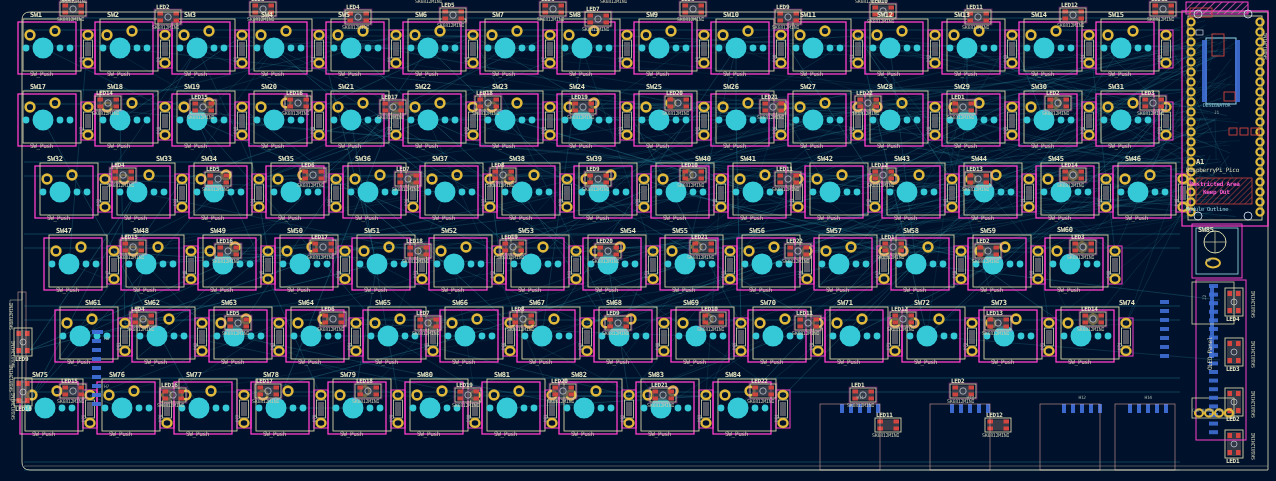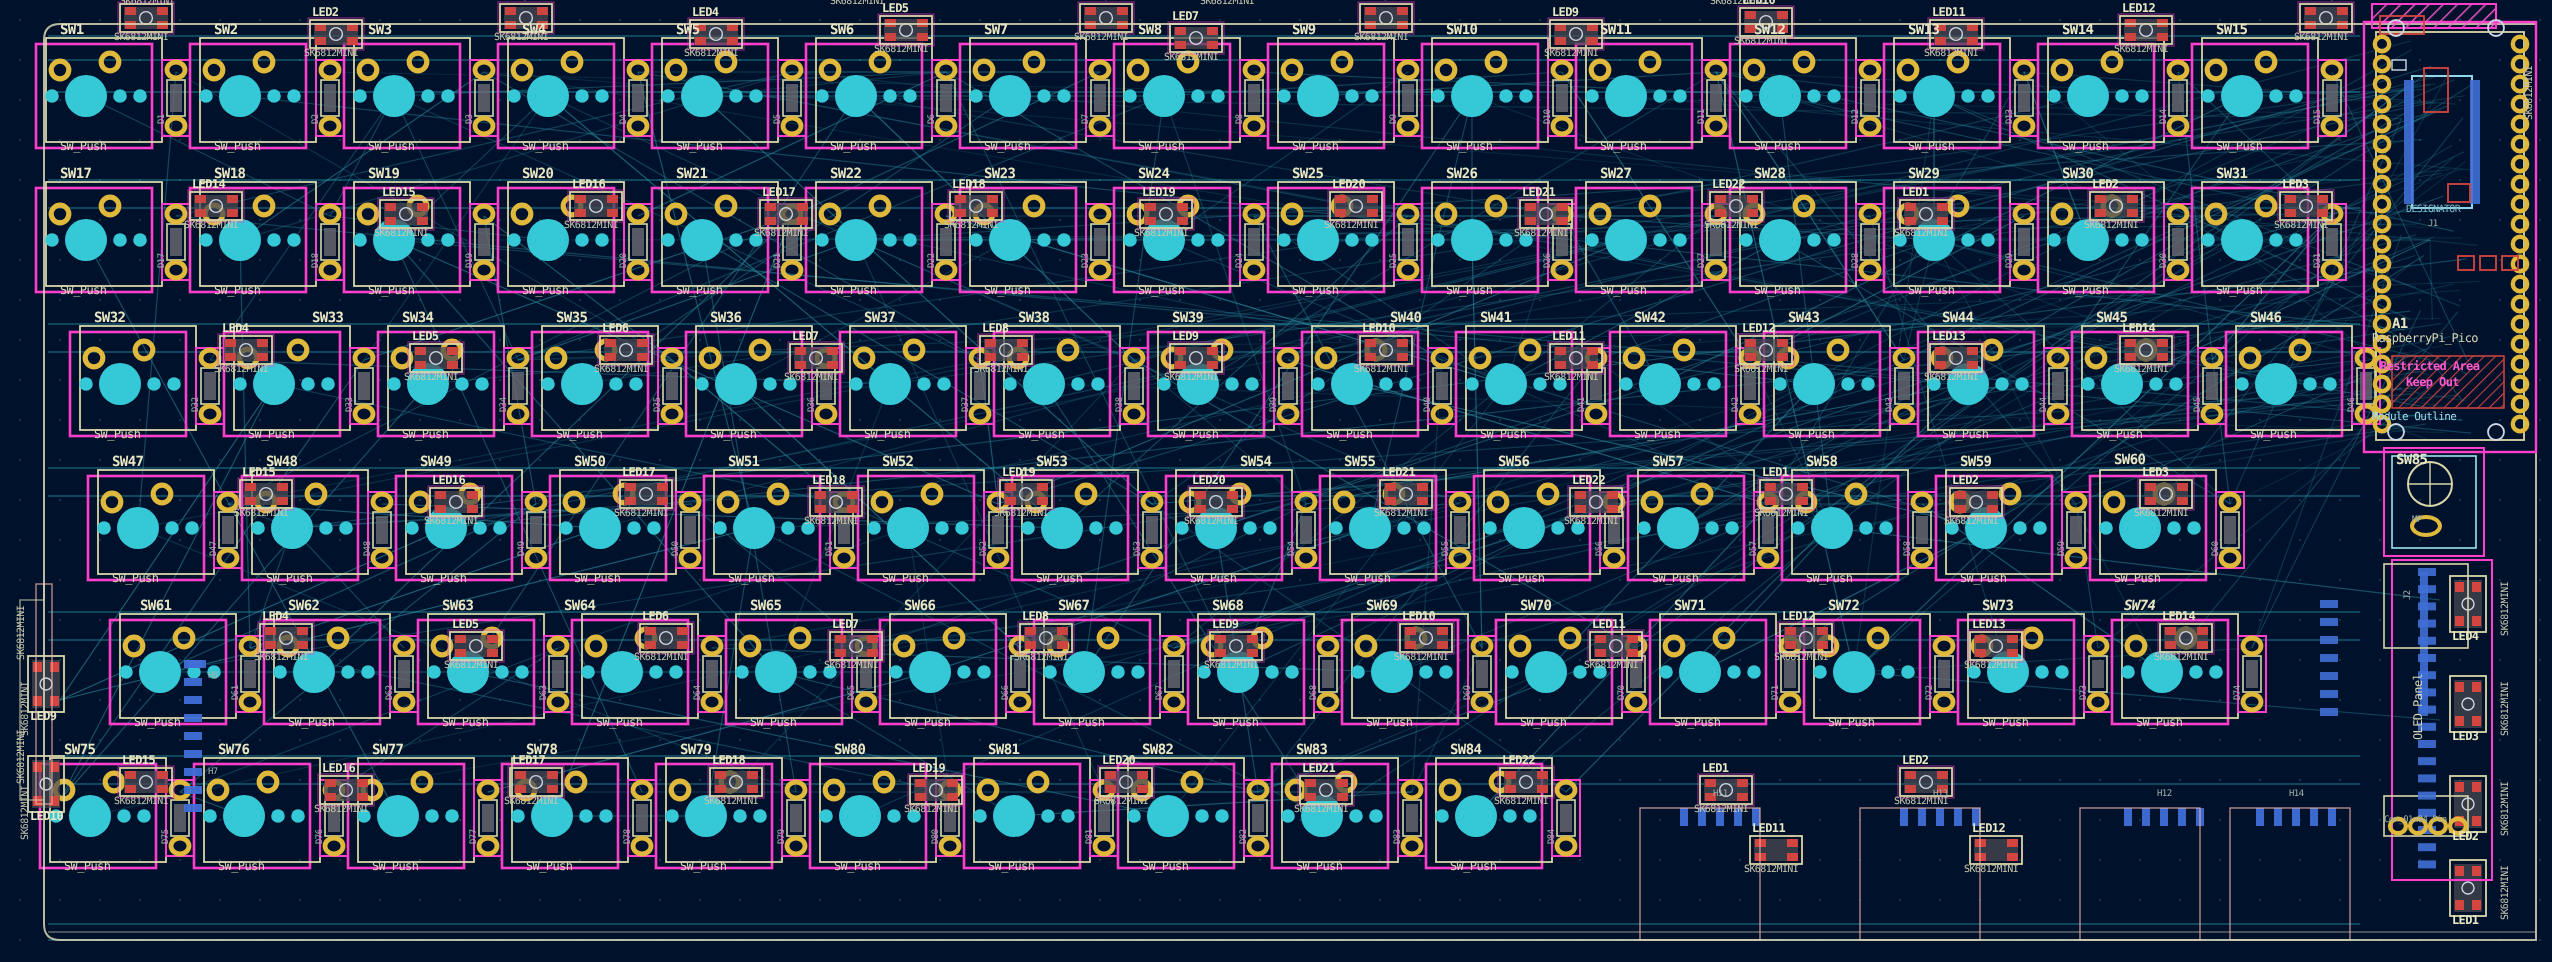--- a/index.html
+++ b/index.html
@@ -2871,30 +2871,30 @@
       <div class="lbl tiny" style="left: 875px; top: 278px; transform-origin: 0px 0px; transform: rotate(-90deg);">D57</div>
       <div class="lbl ref" style="left: 903px; top: 227px;">SW58</div>
       <div class="lbl val" style="left: 903px; top: 286px;">SW_Push</div>
       <div class="lbl tiny" style="left: 952px; top: 278px; transform-origin: 0px 0px; transform: rotate(-90deg);">D58</div>
       <div class="lbl ref" style="left: 980px; top: 227px;">SW59</div>
       <div class="lbl val" style="left: 980px; top: 286px;">SW_Push</div>
       <div class="lbl tiny" style="left: 1029px; top: 278px; transform-origin: 0px 0px; transform: rotate(-90deg);">D59</div>
       <div class="lbl ref" style="left: 1057px; top: 226px;">SW60</div>
       <div class="lbl val" style="left: 1057px; top: 286px;">SW_Push</div>
       <div class="lbl tiny" style="left: 1106px; top: 278px; transform-origin: 0px 0px; transform: rotate(-90deg);">D60</div>
-      <div class="lbl ref" style="left: 70px; top: 299px;">SW61</div>
+      <div class="lbl ref" style="left: 85px; top: 299px;">SW61</div>
       <div class="lbl val" style="left: 67px; top: 358px;">SW_Push</div>
       <div class="lbl tiny" style="left: 116px; top: 350px; transform-origin: 0px 0px; transform: rotate(-90deg);">D61</div>
       <div class="lbl ref" style="left: 144px; top: 299px;">SW62</div>
       <div class="lbl val" style="left: 144px; top: 358px;">SW_Push</div>
       <div class="lbl tiny" style="left: 193px; top: 350px; transform-origin: 0px 0px; transform: rotate(-90deg);">D62</div>
       <div class="lbl ref" style="left: 221px; top: 299px;">SW63</div>
       <div class="lbl val" style="left: 221px; top: 358px;">SW_Push</div>
       <div class="lbl tiny" style="left: 270px; top: 350px; transform-origin: 0px 0px; transform: rotate(-90deg);">D63</div>
-      <div class="lbl ref" style="left: 282px; top: 299px;">SW64</div>
+      <div class="lbl ref" style="left: 298px; top: 299px;">SW64</div>
       <div class="lbl val" style="left: 298px; top: 358px;">SW_Push</div>
       <div class="lbl tiny" style="left: 347px; top: 350px; transform-origin: 0px 0px; transform: rotate(-90deg);">D64</div>
       <div class="lbl ref" style="left: 375px; top: 299px;">SW65</div>
       <div class="lbl val" style="left: 375px; top: 358px;">SW_Push</div>
       <div class="lbl tiny" style="left: 424px; top: 350px; transform-origin: 0px 0px; transform: rotate(-90deg);">D65</div>
       <div class="lbl ref" style="left: 452px; top: 299px;">SW66</div>
       <div class="lbl val" style="left: 452px; top: 358px;">SW_Push</div>
       <div class="lbl tiny" style="left: 501px; top: 350px; transform-origin: 0px 0px; transform: rotate(-90deg);">D66</div>
       <div class="lbl ref" style="left: 529px; top: 299px;">SW67</div>
       <div class="lbl val" style="left: 529px; top: 358px;">SW_Push</div>
@@ -2910,21 +2910,21 @@
       <div class="lbl tiny" style="left: 809px; top: 350px; transform-origin: 0px 0px; transform: rotate(-90deg);">D70</div>
       <div class="lbl ref" style="left: 837px; top: 299px;">SW71</div>
       <div class="lbl val" style="left: 837px; top: 358px;">SW_Push</div>
       <div class="lbl tiny" style="left: 886px; top: 350px; transform-origin: 0px 0px; transform: rotate(-90deg);">D71</div>
       <div class="lbl ref" style="left: 914px; top: 299px;">SW72</div>
       <div class="lbl val" style="left: 914px; top: 358px;">SW_Push</div>
       <div class="lbl tiny" style="left: 963px; top: 350px; transform-origin: 0px 0px; transform: rotate(-90deg);">D72</div>
       <div class="lbl ref" style="left: 991px; top: 299px;">SW73</div>
       <div class="lbl val" style="left: 991px; top: 358px;">SW_Push</div>
       <div class="lbl tiny" style="left: 1040px; top: 350px; transform-origin: 0px 0px; transform: rotate(-90deg);">D73</div>
-      <div class="lbl ref" style="left: 1062px; top: 299px; font-style: italic;">SW74</div>
+      <div class="lbl ref" style="left: 1119px; top: 299px;">SW74</div>
       <div class="lbl val" style="left: 1068px; top: 358px;">SW_Push</div>
       <div class="lbl tiny" style="left: 1117px; top: 350px; transform-origin: 0px 0px; transform: rotate(-90deg);">D74</div>
       <div class="lbl ref" style="left: 32px; top: 371px;">SW75</div>
       <div class="lbl val" style="left: 32px; top: 430px;">SW_Push</div>
       <div class="lbl tiny" style="left: 81px; top: 422px; transform-origin: 0px 0px; transform: rotate(-90deg);">D75</div>
       <div class="lbl ref" style="left: 109px; top: 371px;">SW76</div>
       <div class="lbl val" style="left: 109px; top: 430px;">SW_Push</div>
       <div class="lbl tiny" style="left: 158px; top: 422px; transform-origin: 0px 0px; transform: rotate(-90deg);">D76</div>
       <div class="lbl ref" style="left: 186px; top: 371px;">SW77</div>
       <div class="lbl val" style="left: 186px; top: 430px;">SW_Push</div>

